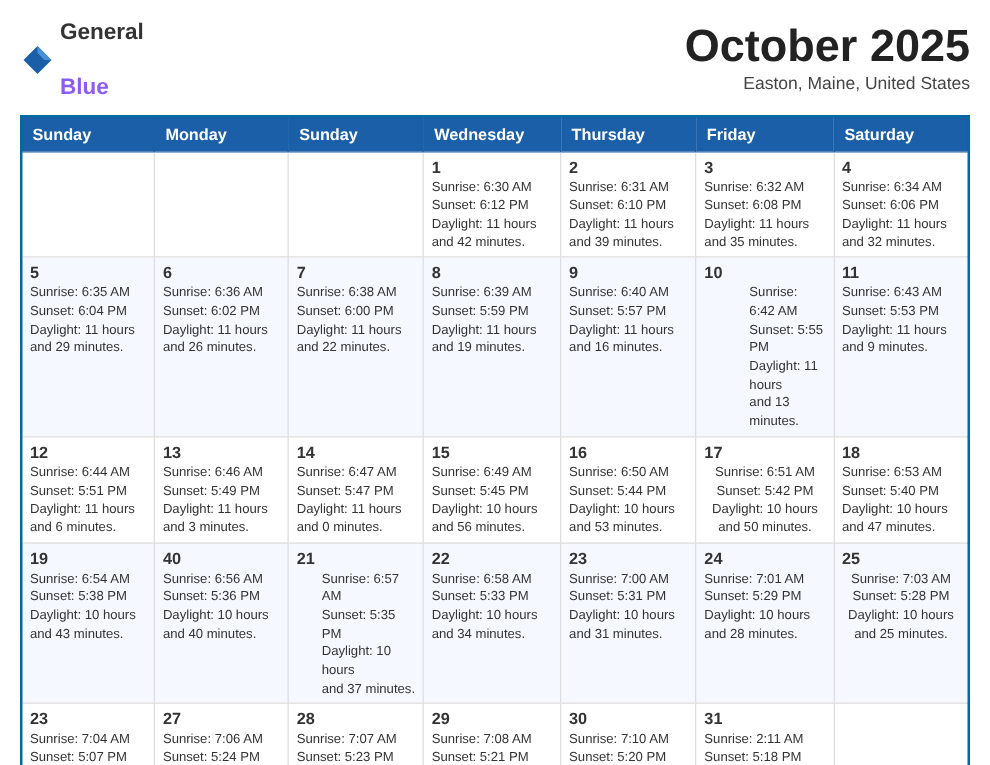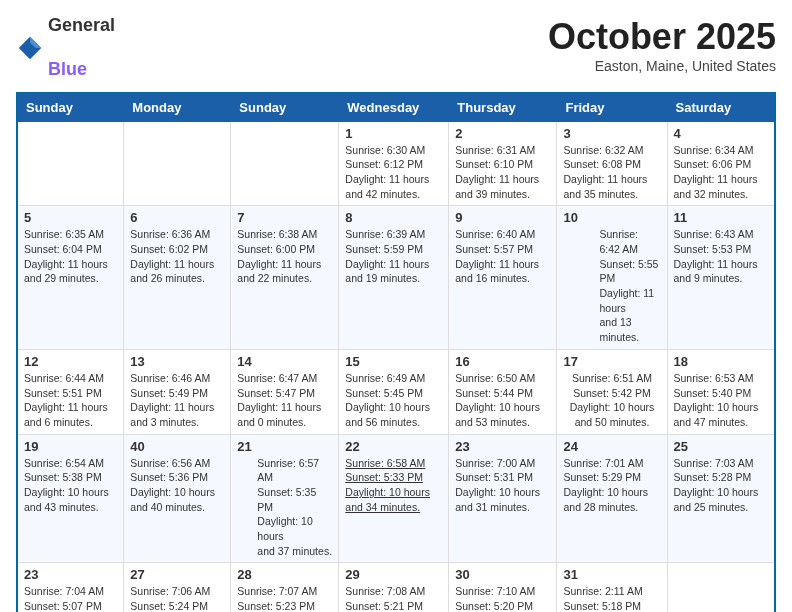--- a/index.html
+++ b/index.html
@@ -283,42 +283,42 @@
         </td>
         <td>
           <div class="day-number">21</div>
           <div class="day-info" style="white-space: pre-line; margin-left: 20px;">Sunrise: 6:57 AM
 Sunset: 5:35 PM
 Daylight: 10 hours
 and 37 minutes.</div>
         </td>
         <td>
           <div class="day-number">22</div>
-          <div class="day-info" style="white-space: pre-line; text-decoration: underline;">Sunrise: 6:58 AM
+          <div class="day-info" style="white-space: pre-line;">Sunrise: 6:58 AM
 Sunset: 5:33 PM
 Daylight: 10 hours
 and 34 minutes.</div>
         </td>
         <td>
           <div class="day-number">23</div>
           <div class="day-info" style="white-space: pre-line;">Sunrise: 7:00 AM
 Sunset: 5:31 PM
 Daylight: 10 hours
 and 31 minutes.</div>
         </td>
         <td>
           <div class="day-number">24</div>
           <div class="day-info" style="white-space: pre-line;">Sunrise: 7:01 AM
 Sunset: 5:29 PM
 Daylight: 10 hours
 and 28 minutes.</div>
         </td>
         <td>
           <div class="day-number">25</div>
-          <div class="day-info" style="white-space: pre-line;">Sunrise: 7:03 AM
+          <div class="day-info" style="white-space: pre-line; text-align: center;">Sunrise: 7:03 AM
 Sunset: 5:28 PM
 Daylight: 10 hours
 and 25 minutes.</div>
         </td>
       </tr>
       <tr>
         <td>
           <div class="day-number">23</div>
           <div class="day-info" style="white-space: pre-line;">Sunrise: 7:04 AM
 Sunset: 5:07 PM

